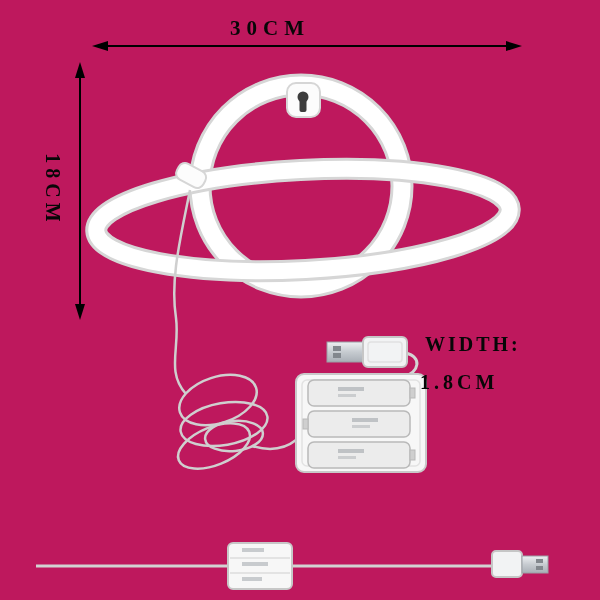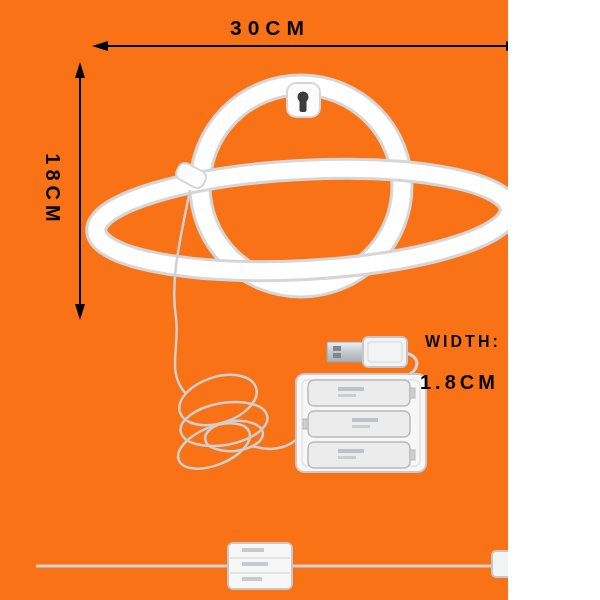--- a/index.html
+++ b/index.html
@@ -1,21 +1,21 @@
 <!DOCTYPE html>
 <html><head>
 <meta charset="utf-8">
 <style>
   html,body{margin:0;padding:0;background:#ffffff;}
   .scene{
     position:relative;
-    width:508px;height:600px;
-    background:#f97316;
+    width:600px;height:600px;
+    background:#be185d;
     overflow:hidden;
-    font-family:Liberation Sans, sans-serif;
+    font-family:Liberation Serif, serif;
   }
   .scene svg{position:absolute;top:0;left:0;}
   .dim-label{
     position:absolute;
     font-weight:bold;
     color:#070707;
     white-space:nowrap;
   }
   .label-30{
     top:16px;left:170px;width:200px;
@@ -23,21 +23,21 @@
     font-size:21px;letter-spacing:6px;
   }
   .label-18{
     top:178px;left:-8px;width:120px;height:24px;
     text-align:center;
     font-size:20px;letter-spacing:5px;
     transform:rotate(90deg);
   }
   .label-width-title{
     top:333px;left:425px;
-    font-size:16px;letter-spacing:3px;
+    font-size:20px;letter-spacing:3px;
   }
   .label-width-value{
     top:371px;left:420px;
     font-size:20px;letter-spacing:4px;
   }
 </style>
 </head>
 <body>
 
 <div class="scene">

